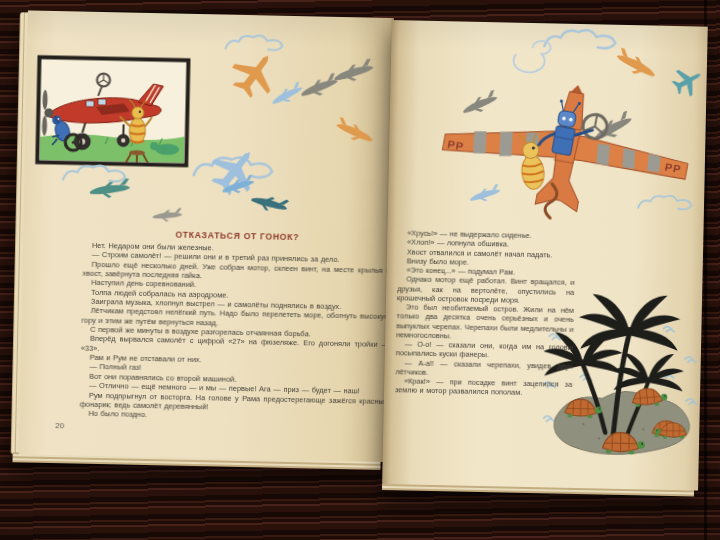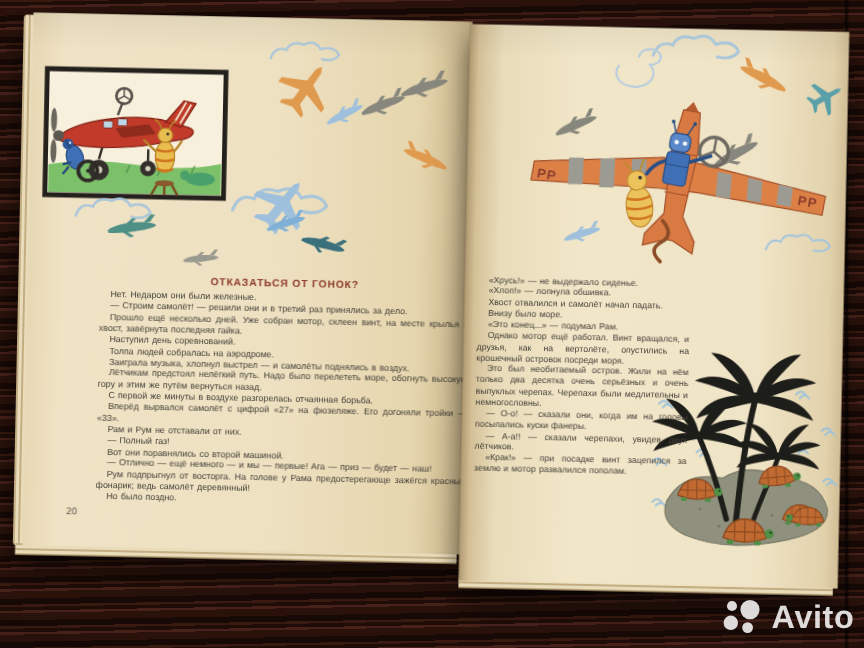--- a/index.html
+++ b/index.html
@@ -320,22 +320,13 @@
           <p>Однако мотор ещё работал. Винт вращался, и друзья, как на вертолёте, опустились на крошечный островок посреди моря.</p>
           <p>Это был необитаемый остров. Жили на нём только два десятка очень серьёзных и очень выпуклых черепах. Черепахи были медлительны и немногословны.</p>
           <p>— О-о! — сказали они, когда им на головы посыпались куски фанеры.</p>
           <p>— А-а!! — сказали черепахи, увидев двух лётчиков.</p>
           <p>«Крак!» — при посадке винт зацепился за землю и мотор развалился пополам.</p>
         </div>
       </div>
     </div>
   </div>
 
-  <div class="wm">
-    <svg width="36" height="36" viewBox="0 0 36 36" fill="#ffffff">
-      <circle cx="10" cy="9" r="4.2"></circle>
-        <circle cx="25" cy="12" r="8"></circle>
-        <circle cx="9" cy="23" r="6"></circle>
-        <circle cx="23" cy="27" r="4.5"></circle>
-    </svg>
-    <span class="wm-label">Avito</span>
-  </div>
 </div>
 
 </body></html>

